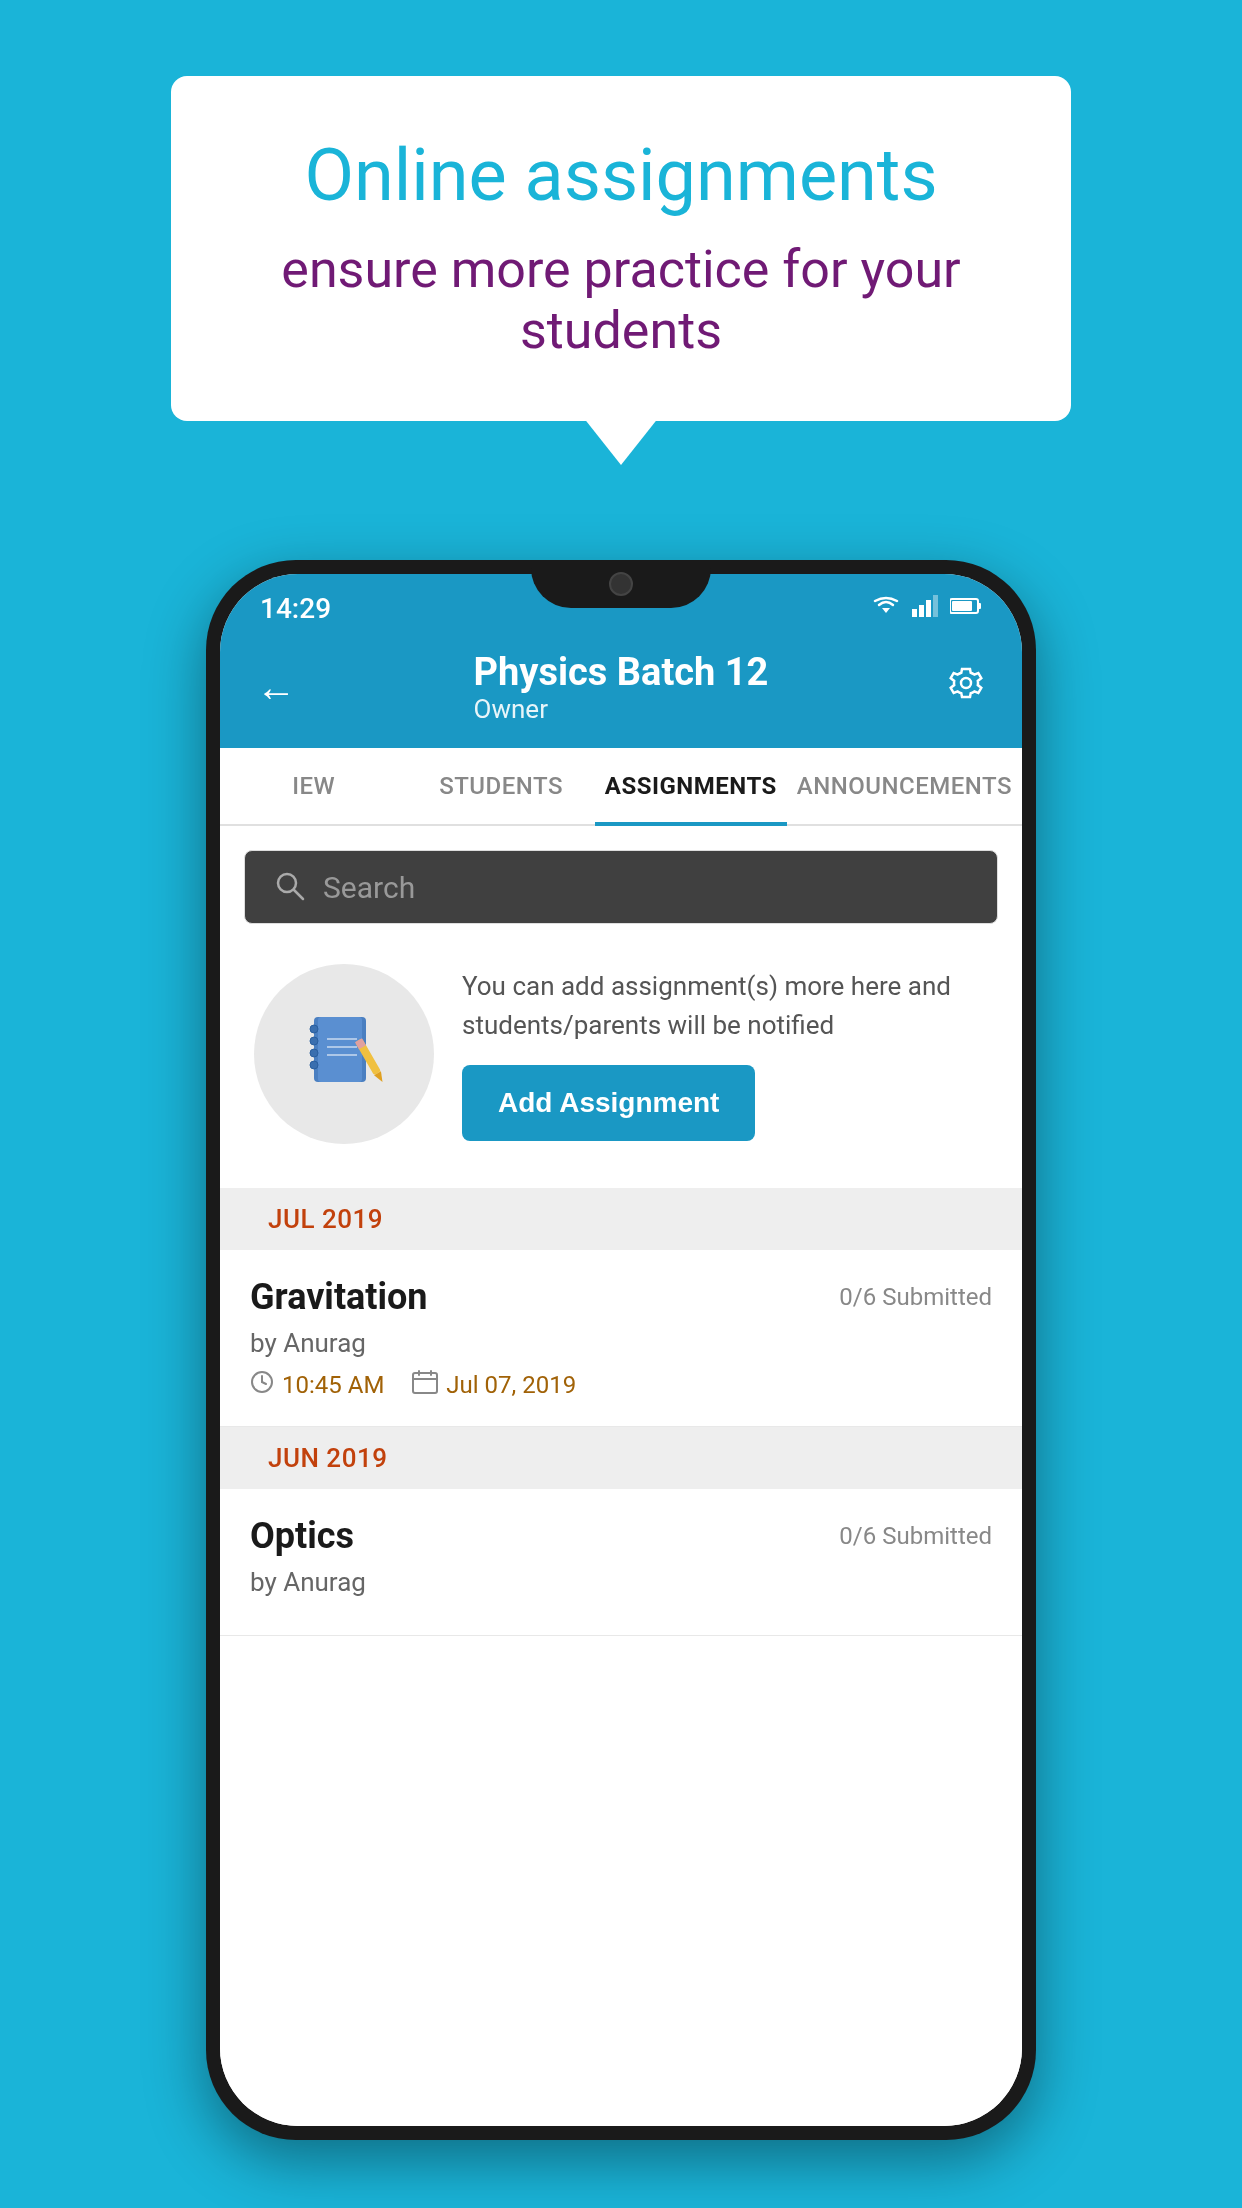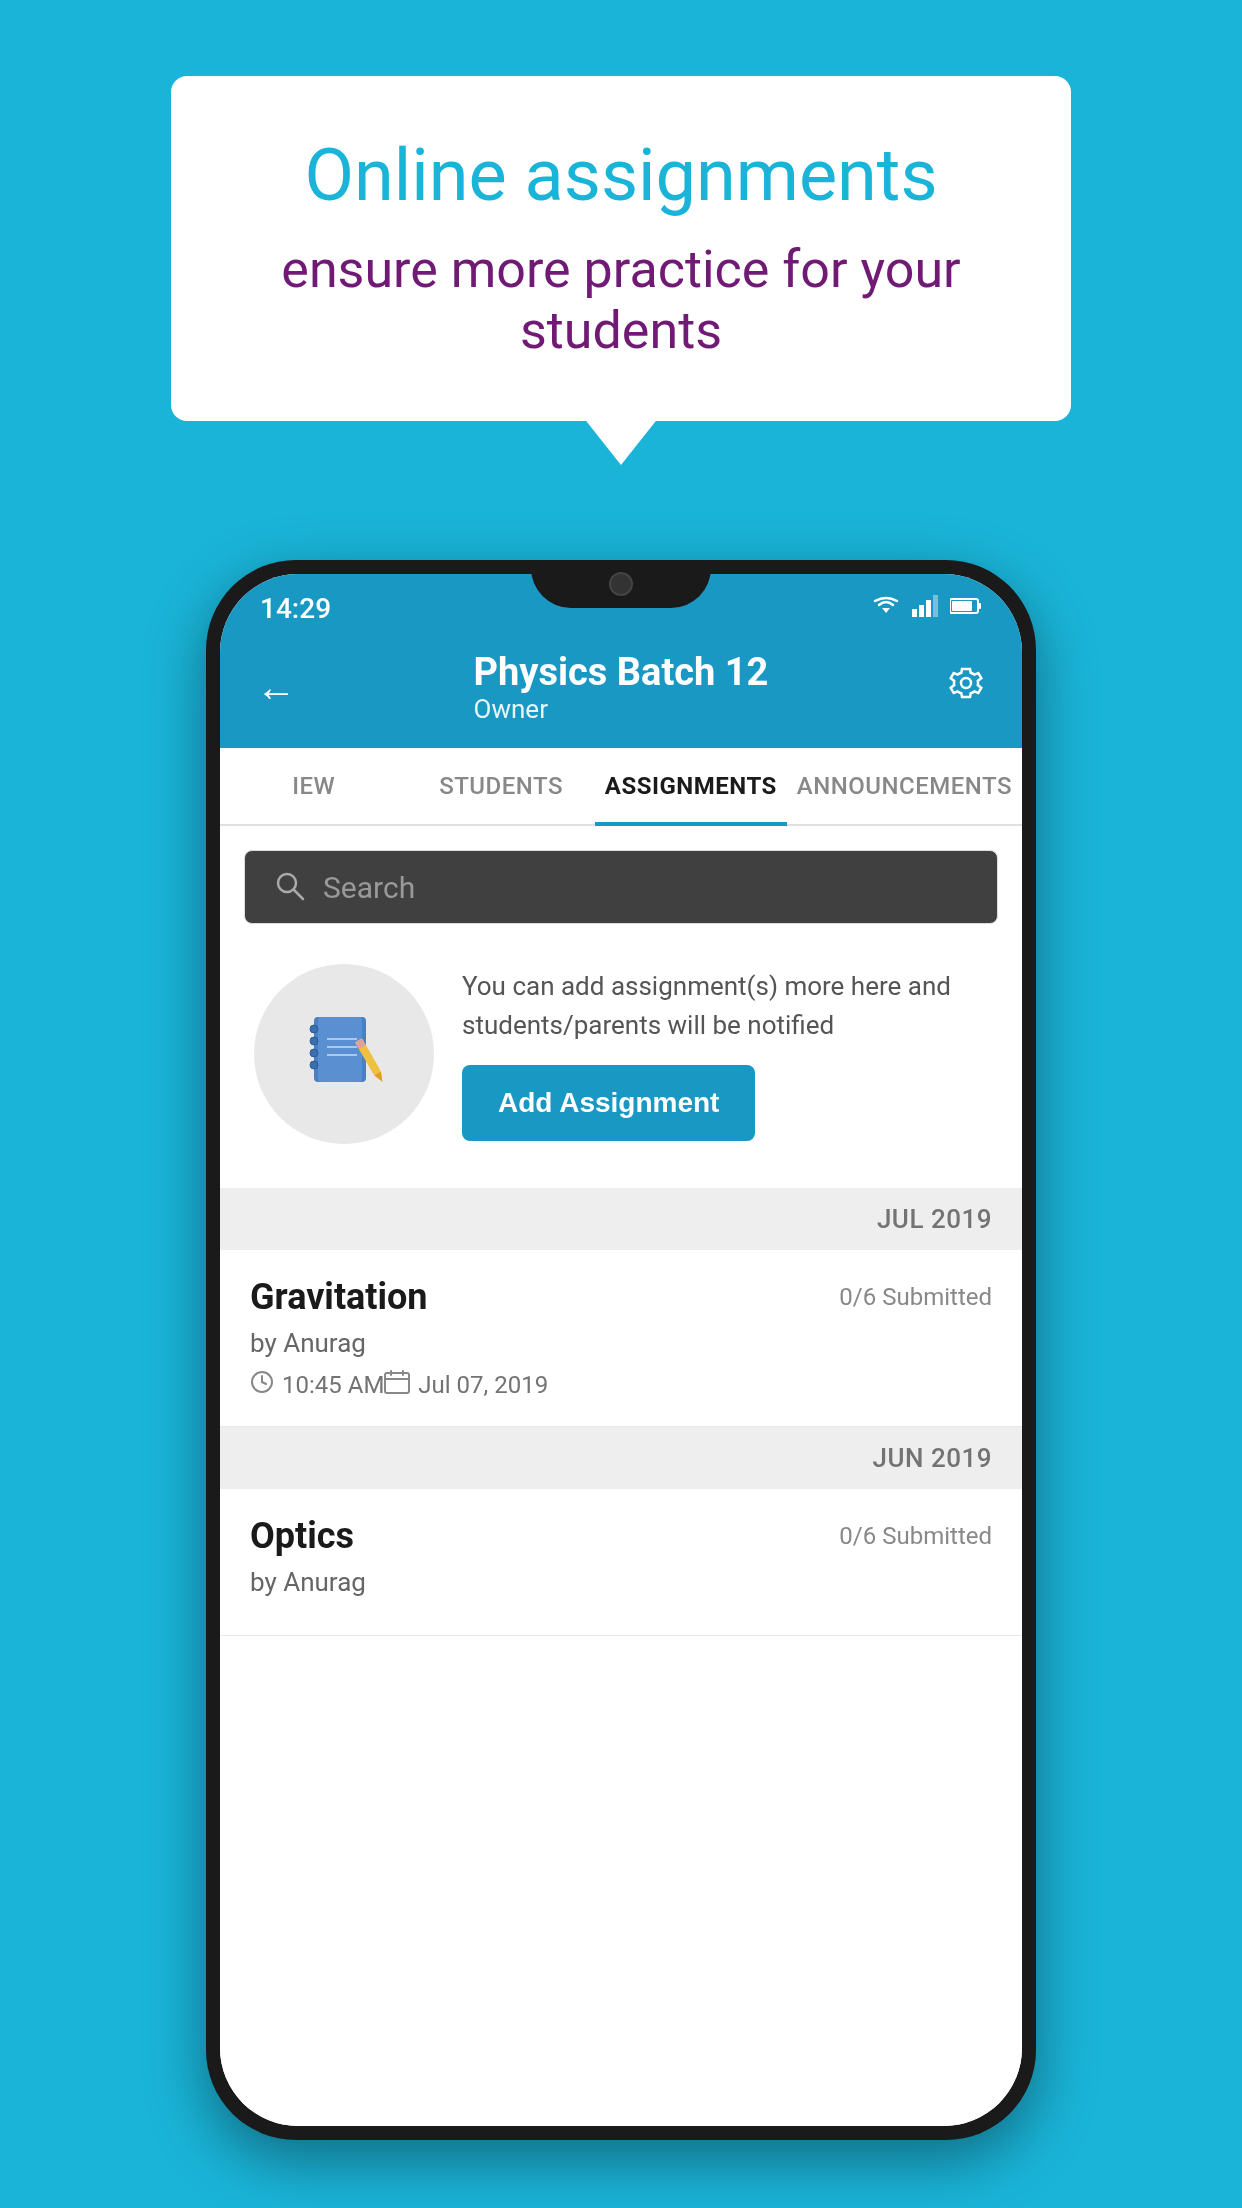--- a/index.html
+++ b/index.html
@@ -272,26 +272,25 @@
       border-radius: 8px;
       padding: 22px 36px;
       font-size: 28px;
       font-weight: 600;
       cursor: pointer;
     }
 
     
     .section-header {
       background: #eeeeee;
-      padding: 16px 30px;
+      padding: 16px 48px;
       font-size: 26px;
-      color: #737373;
+      color: #c2410c;
       font-weight: 500;
       letter-spacing: 0.5px;
-      text-align: right;
     }
 
     
     .assignment-item {
       padding: 26px 30px;
       background: white;
       border-bottom: 1px solid #e8e8e8;
     }
 
     .assignment-top {
@@ -314,22 +313,23 @@
 
     .assignment-author {
       font-size: 26px;
       color: #666;
       margin-bottom: 12px;
     }
 
     .assignment-meta {
       display: flex;
       align-items: center;
+      gap: 28px;
       font-size: 24px;
-      color: #737373;
+      color: #a16207;
     }
 
     .meta-item {
       display: flex;
       align-items: center;
       gap: 8px;
     }
   </style>
 </head>
 <body>

